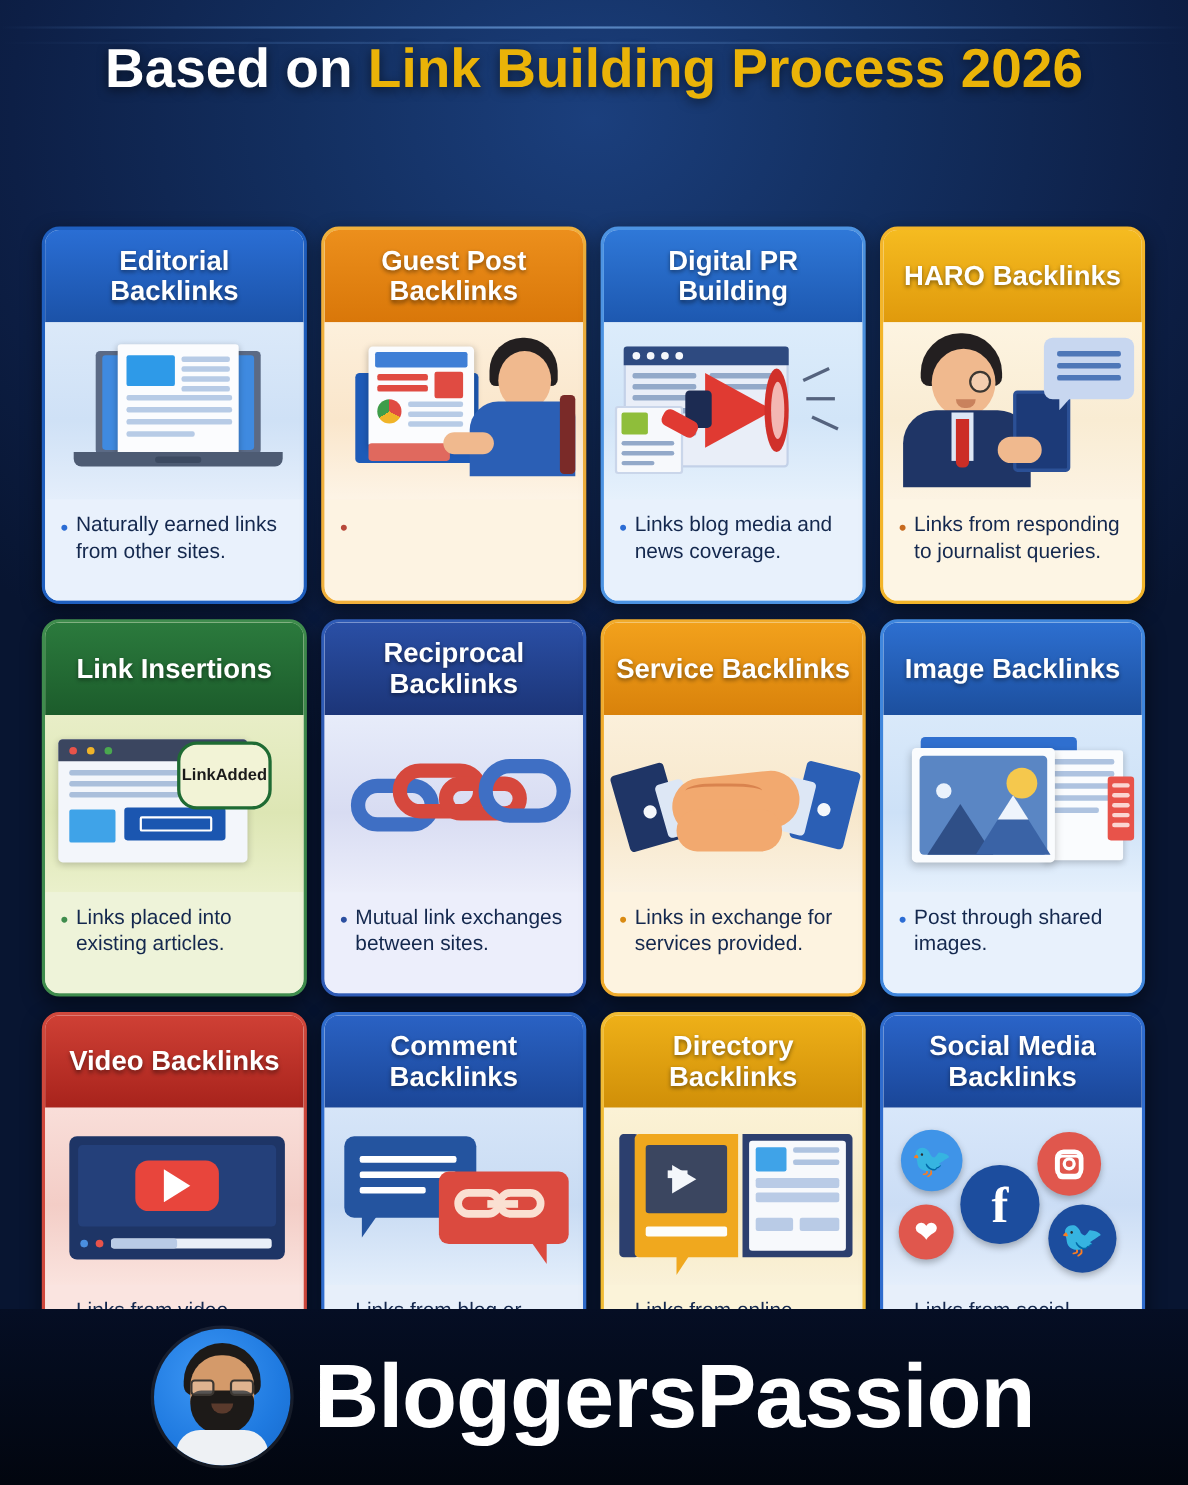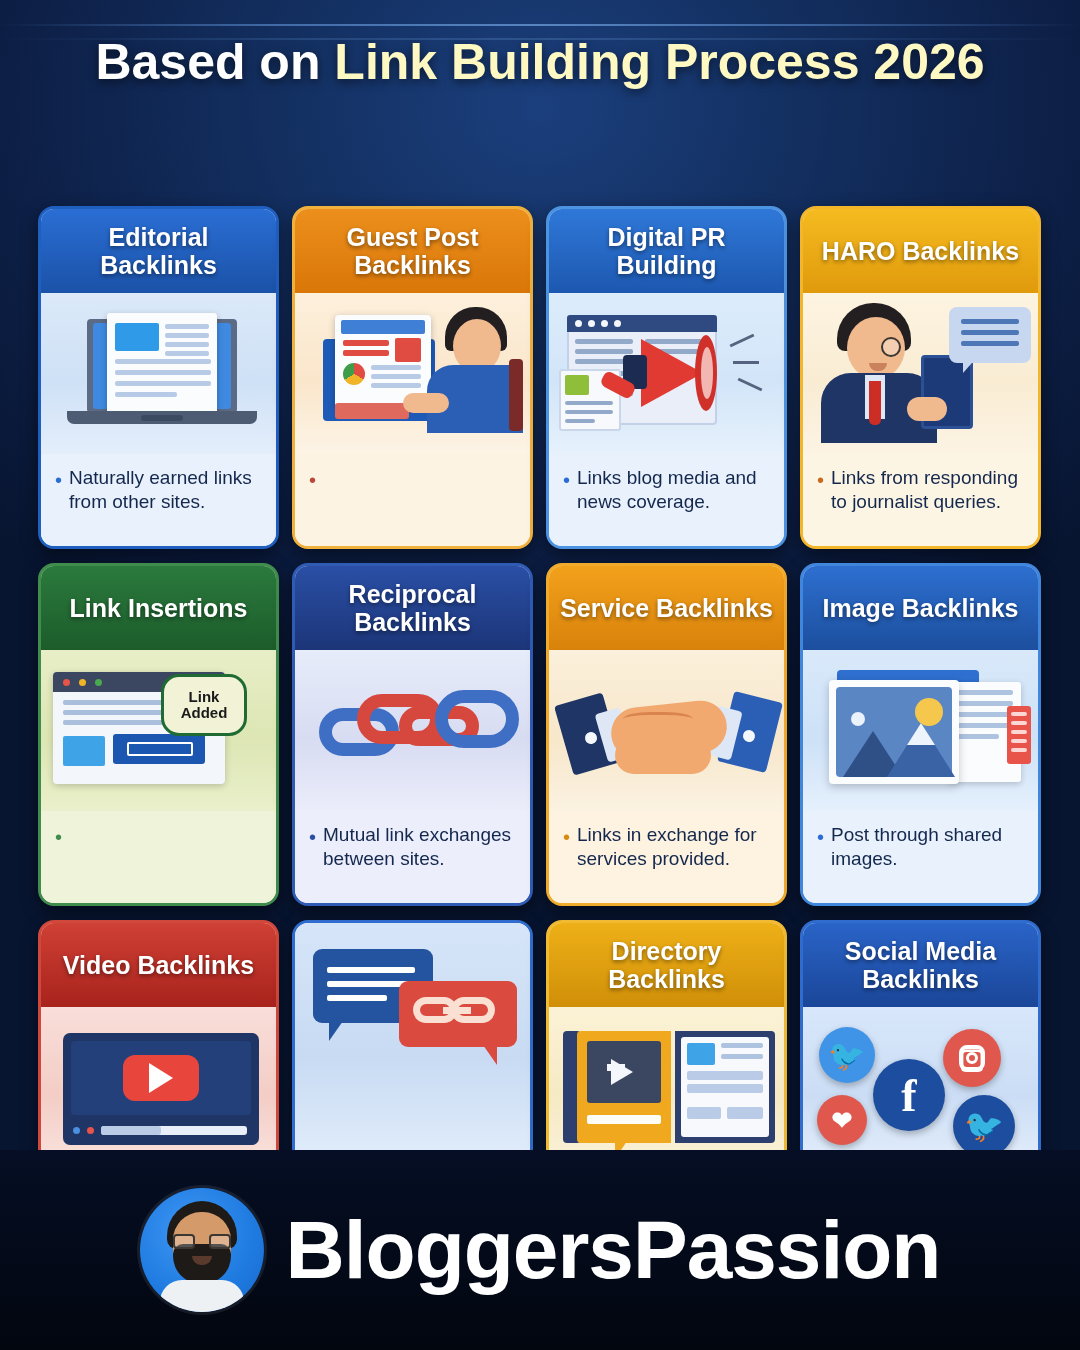--- a/index.html
+++ b/index.html
@@ -22,21 +22,21 @@
 
   
   .header { position:absolute; top:26px; left:0; width:1080px; text-align:center; z-index:5;}
   .h1 {
     font-size:58px; font-weight:bold; color:#ffffff; letter-spacing:-.5px;
     text-shadow:0 3px 10px rgba(0,0,0,.55), 0 1px 0 rgba(255,255,255,.15);
     line-height:1.05;
   }
   .h2 { font-size:50px; font-weight:bold; color:#ffffff; margin-top:10px; line-height:1.05;
     text-shadow:0 3px 10px rgba(0,0,0,.55);}
-  .h2 .accent { color:#fef9c3; }
+  .h2 .accent { color:#eab308; }
 
   
   .grid {
     position:absolute; top:206px; left:38px;
     width:1004px;
     display:grid;
     grid-template-columns:repeat(4, 241px);
     grid-auto-rows:343px;
     column-gap:13px; row-gap:14px;
     z-index:4;
@@ -123,30 +123,30 @@
   
   .book-l{background:#f0a81e;border-radius:4px 0 0 4px;}
   .book-r{background:#2c3f6e;border-radius:0 4px 4px 0;}
   .arr{width:0;height:0;border-top:13px solid transparent;border-bottom:13px solid transparent;border-left:22px solid #f4f7fb;}
 
   
   .soc{border-radius:50%;display:flex;align-items:center;justify-content:center;box-shadow:0 3px 7px rgba(0,0,0,.28);}
   .soc span{color:#fff;font-weight:bold;}
 
   
-  .badge{background:#f2f3d6;border:3px solid #1f6b33;border-radius:18px;display:flex;flex-direction:column;
+  .badge{background:#f2f3d6;border:3px solid #1f6b33;border-radius:18px;display:flex;flex-direction:row;
     align-items:center;justify-content:center;line-height:1.1;}
   .badge b{font-size:15px;color:#1a1a1a;}
 
   
   .cdot{width:7px;height:7px;border-radius:50%;}
 
   
   .footer {
-    position:absolute; left:0; bottom:0; width:1080px; height:200px;
+    position:absolute; left:0; bottom:0; width:1080px; height:160px;
     display:flex; align-items:center; justify-content:center; gap:22px;
     background:linear-gradient(180deg,#050e24 0%,#02060f 100%);
     z-index:6;
   }
   .avatar {
     width:124px;height:124px;border-radius:50%;
     background:radial-gradient(circle at 40% 35%,#3d97f5 0%,#1f7ae0 60%,#1668c9 100%);
     position:relative;overflow:hidden;flex:0 0 auto;
     box-shadow:0 0 0 3px rgba(255,255,255,.08);
   }
@@ -303,20 +303,21 @@
      <div class="shape r2" style="left:22px;top:86px;width:42px;height:30px;background:#3fa3e8"></div>
      <div class="shape r3" style="left:72px;top:84px;width:92px;height:30px;background:#1b56b0"></div>
      <div class="shape r2" style="left:86px;top:92px;width:66px;height:14px;border:2px solid #fff"></div>
      <div class="shape badge" style="left:120px;top:24px;width:86px;height:62px">
           <b>Link</b>
           <b>Added</b>
         </div>
       </div>
      <div class="desc">
        <div class="dot">•</div>
+       <p>Links placed into existing articles.</p>
      </div>
     </div>
     <div class="card" style="--h1c: #2a4fa5; --h2c: #1c3578; --brd: #2f5bb5; --body: #eceefb; --dot: #2b4fa0; --a1: #e7ecfa; --a2: #d8dcf2; --a3: #ebedfa;">
       <div class="hdr">
        <span>Reciprocal Backlinks</span>
      </div>
      <div class="art">
         <div class="shape lnk" style="left:24px;top:58px;width:80px;height:48px;border:13px solid #3f6fc4"></div>
      <div class="shape lnk" style="left:62px;top:44px;width:86px;height:50px;border:13px solid #d6483d"></div>
      <div class="shape lnk" style="left:104px;top:56px;width:80px;height:40px;border:13px solid #d6483d"></div>
@@ -391,20 +392,23 @@
      <div class="shape cdot" style="left:46px;top:120px;background:#e8534a"></div>
      <div class="shape r3" style="left:60px;top:119px;width:146px;height:9px;background:#e9eff8"></div>
      <div class="shape r3" style="left:60px;top:119px;width:60px;height:9px;background:#b9cbe6"></div>
       </div>
      <div class="desc">
        <div class="dot">•</div>
        <p>Links from video descriptions.</p>
      </div>
     </div>
     <div class="card" style="--h1c: #2a62c4; --h2c: #1b4697; --brd: #2f6ccd; --body: #e7effa; --dot: #2b6cd4; --a1: #d6e5f8; --a2: #c8dbf3; --a3: #e3eefb;">
+      <div class="hdr">
+       <span>Comment Backlinks</span>
+     </div>
      <div class="art">
         <div class="shape cb-blue" style="left:18px;top:26px;width:120px;height:74px"></div>
      <div class="shape cb-tail-b" style="left:34px;top:98px"></div>
      <div class="shape r2" style="left:32px;top:44px;width:88px;height:6px;background:#ffffff"></div>
         <div class="shape r2" style="left:32px;top:58px;width:88px;height:6px;background:#ffffff"></div>
         <div class="shape r2" style="left:32px;top:72px;width:60px;height:6px;background:#ffffff"></div>
      <div class="shape cb-red" style="left:104px;top:58px;width:118px;height:66px"></div>
      <div class="shape cb-tail-r" style="left:188px;top:122px"></div>
      <div class="shape lnk" style="left:118px;top:74px;width:44px;height:26px;border:7px solid #fae0d2"></div>
      <div class="shape lnk" style="left:156px;top:74px;width:44px;height:26px;border:7px solid #fae0d2"></div>

